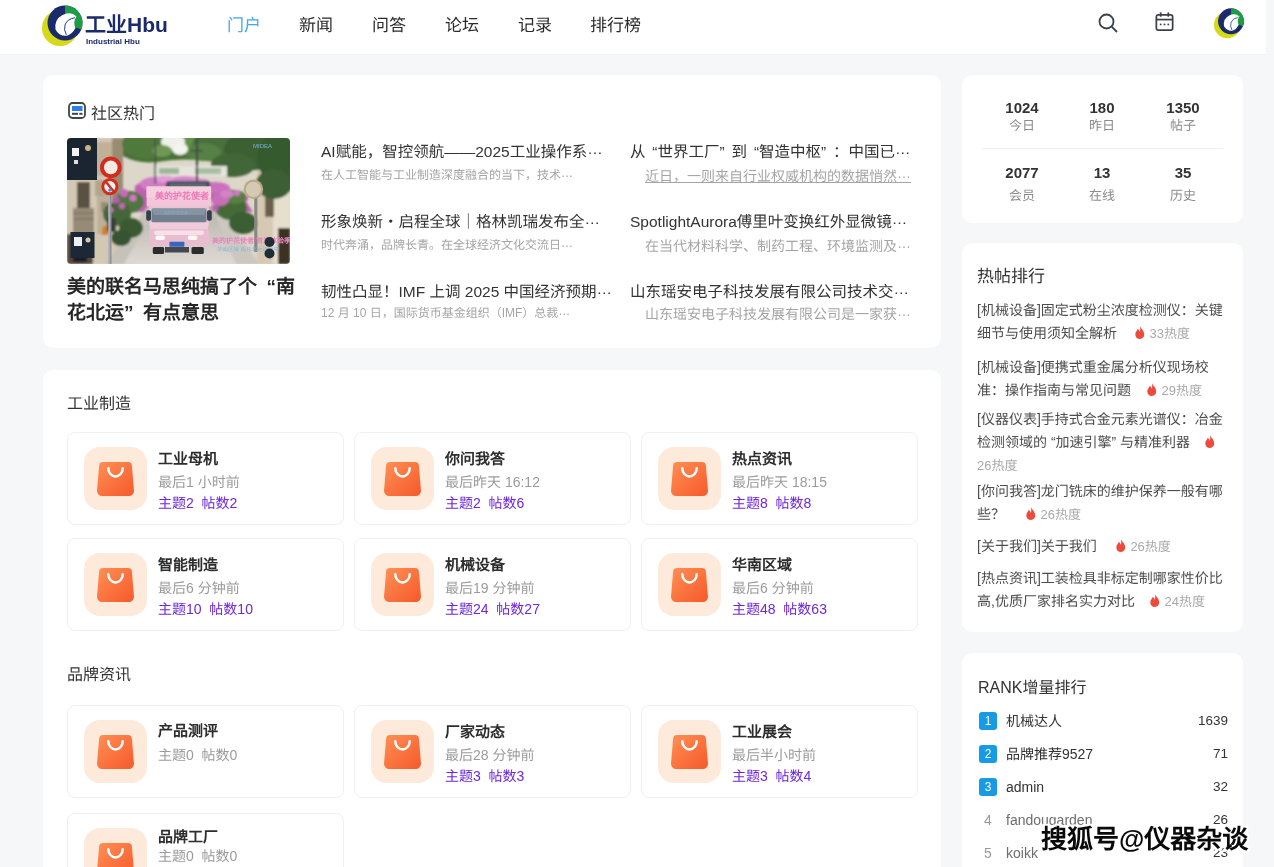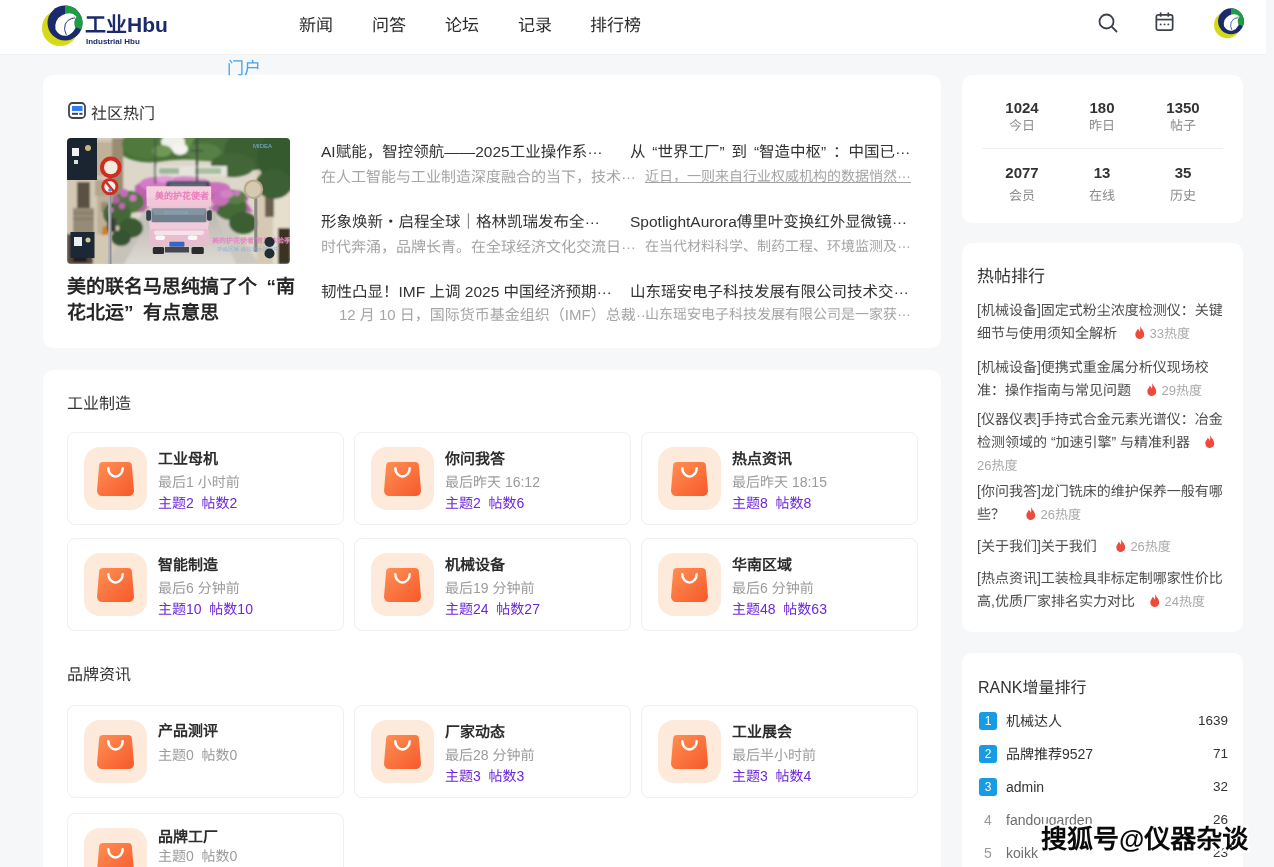--- a/index.html
+++ b/index.html
@@ -9,21 +9,21 @@
 .abs { position:absolute; }
 .card { position:absolute; background:#fff; border-radius:10px; }
 
 
 #header { position:absolute; left:0; top:0; width:1266px; height:55px; background:#fff; border-bottom:1px solid #f0f0f0; z-index:5; }
 .nav-item { position:absolute; top:11px; font-size:17px; color:#2b2b2b; }
 .nav-item.on { color:#45a5ef; }
 
 
 .news-t { position:absolute; font-size:15.5px; color:#333; white-space:nowrap; }
-.news-d { position:absolute; font-size:15px; color:#a5a5a5; white-space:nowrap; }
+.news-d { position:absolute; font-size:12px; color:#a5a5a5; white-space:nowrap; }
 .q { display:inline-block; width:12px; overflow:visible; }
 .el { position:relative; top:-0.2em; }
 
 
 .fcard { position:absolute; width:277px; height:93px; border:1px solid #f0f0f0; border-radius:8px; background:#fff; }
 .fico { position:absolute; left:16px; top:14px; width:63px; height:63px; border-radius:16px; background:#fdeada; }
 .fico svg { position:absolute; left:13px; top:13px; }
 .ftitle { position:absolute; left:90px; top:14px; font-size:15px; font-weight:bold; color:#2d2d2d; }
 .fline1 { position:absolute; left:90px; top:38px; font-size:14px; color:#9b9b9b; }
 .fline2 { position:absolute; left:90px; top:59px; font-size:14px; color:#6d28d9; }
@@ -56,21 +56,21 @@
         <path d="M24 20 L24 2.5 A17.5 17.5 0 0 1 40.2 26.6 Z" fill="#1f9d45"></path>
         <path d="M14.5 26.5 Q13 16.5 21.5 12 Q30 8 35.5 13.5 Q28 14 24.8 20.3 Q22.3 27 26 32.8 Q18 33.5 14.5 26.5 Z" fill="#fff"></path>
         <path d="M35.5 13.5 Q28 14 24.8 20.3 Q22.3 27 26 32.8 Q31.5 30.8 34.5 25 Q31.5 19 35.5 13.5 Z" fill="#fff"></path>
         <path d="M34 14.8 Q26.5 16 24.2 21.3 Q22.4 26.8 25.3 31.7" fill="none" stroke="#2b3f9e" stroke-width="1"></path>
       </g>
     </defs>
     <use href="#mark"></use>
     <text x="44" y="29" font-size="21" font-weight="bold" fill="#1b2a6b">工业Hbu</text>
     <text x="45" y="41" font-size="8" font-weight="bold" fill="#1b2a6b">Industrial Hbu</text>
   </svg>
-  <span class="nav-item on" style="left:227px;margin-top:43px;">门户</span>
+  <span class="nav-item on" style="left:227px;">门户</span>
   <span class="nav-item" style="left:299px;">新闻</span>
   <span class="nav-item" style="left:372px;">问答</span>
   <span class="nav-item" style="left:445px;">论坛</span>
   <span class="nav-item" style="left:518px;">记录</span>
   <span class="nav-item" style="left:590px;">排行榜</span>
   <svg class="abs" style="left:1096px;top:11px;" width="24" height="24" viewBox="0 0 24 24" fill="none" stroke="#3a4149" stroke-width="1.8">
     <circle cx="10.5" cy="10.5" r="7"></circle>
       <line x1="15.7" y1="15.7" x2="21" y2="21"></line>
   </svg>
   <svg class="abs" style="left:1153px;top:10px;" width="23" height="23" viewBox="0 0 24 24" fill="none" stroke="#3a4149" stroke-width="1.8">
@@ -238,21 +238,21 @@
     <circle cx="202.5" cy="115.5" r="5" fill="#202c36"></circle>
   <text x="186" y="10" font-size="6" fill="#7fb0dd">MIDEA</text>
 </svg>
 <div class="abs" style="left:67px;top:274px;width:250px;font-size:19px;font-weight:bold;color:#262626;line-height:25.5px;">美的联名马思纯搞了个<span class="q" style="width:19px;text-align:right;">“</span>南<br>花北运<span class="q" style="width:19px;">”</span>有点意思</div>
 
 <div class="news-t" style="left:321px;top:139px;">AI赋能，智控领航——2025工业操作系<span class="el">…</span></div>
 <div class="news-d" style="left:321px;top:165px;">在人工智能与工业制造深度融合的当下，技术<span class="el">…</span></div>
 <div class="news-t" style="left:321px;top:209px;">形象焕新・启程全球｜格林凯瑞发布全<span class="el">…</span></div>
 <div class="news-d" style="left:321px;top:235px;">时代奔涌，品牌长青。在全球经济文化交流日<span class="el">…</span></div>
 <div class="news-t" style="left:321px;top:279px;">韧性凸显！IMF 上调 2025 中国经济预期<span class="el">…</span></div>
-<div class="news-d" style="left:339px;top:303px;">12 月 10 日，国际货币基金组织（IMF）总裁<span class="el">…</span></div>
+<div class="news-d" style="left:321px;top:303px;">12 月 10 日，国际货币基金组织（IMF）总裁<span class="el">…</span></div>
 
 <div class="news-t" style="left:630px;top:139px;">从<span class="q" style="text-align:right;">“</span>世界工厂<span class="q">”</span>到<span class="q" style="text-align:right;">“</span>智造中枢<span class="q">”</span>：中国已<span class="el">…</span></div>
 <div class="news-d" style="left:645px;top:165px;font-size:14px;text-decoration:underline;">近日，一则来自行业权威机构的数据悄然<span class="el">…</span></div>
 <div class="news-t" style="left:630px;top:209px;">SpotlightAurora傅里叶变换红外显微镜<span class="el">…</span></div>
 <div class="news-d" style="left:645px;top:235px;font-size:14px;">在当代材料科学、制药工程、环境监测及<span class="el">…</span></div>
 <div class="news-t" style="left:630px;top:279px;">山东瑶安电子科技发展有限公司技术交<span class="el">…</span></div>
 <div class="news-d" style="left:645px;top:303px;font-size:14px;">山东瑶安电子科技发展有限公司是一家获<span class="el">…</span></div>
 
 <div class="card" style="left:43px;top:370px;width:898px;height:560px;"></div>
 <div class="abs" style="left:67px;top:390px;font-size:16px;color:#333;">工业制造</div>

